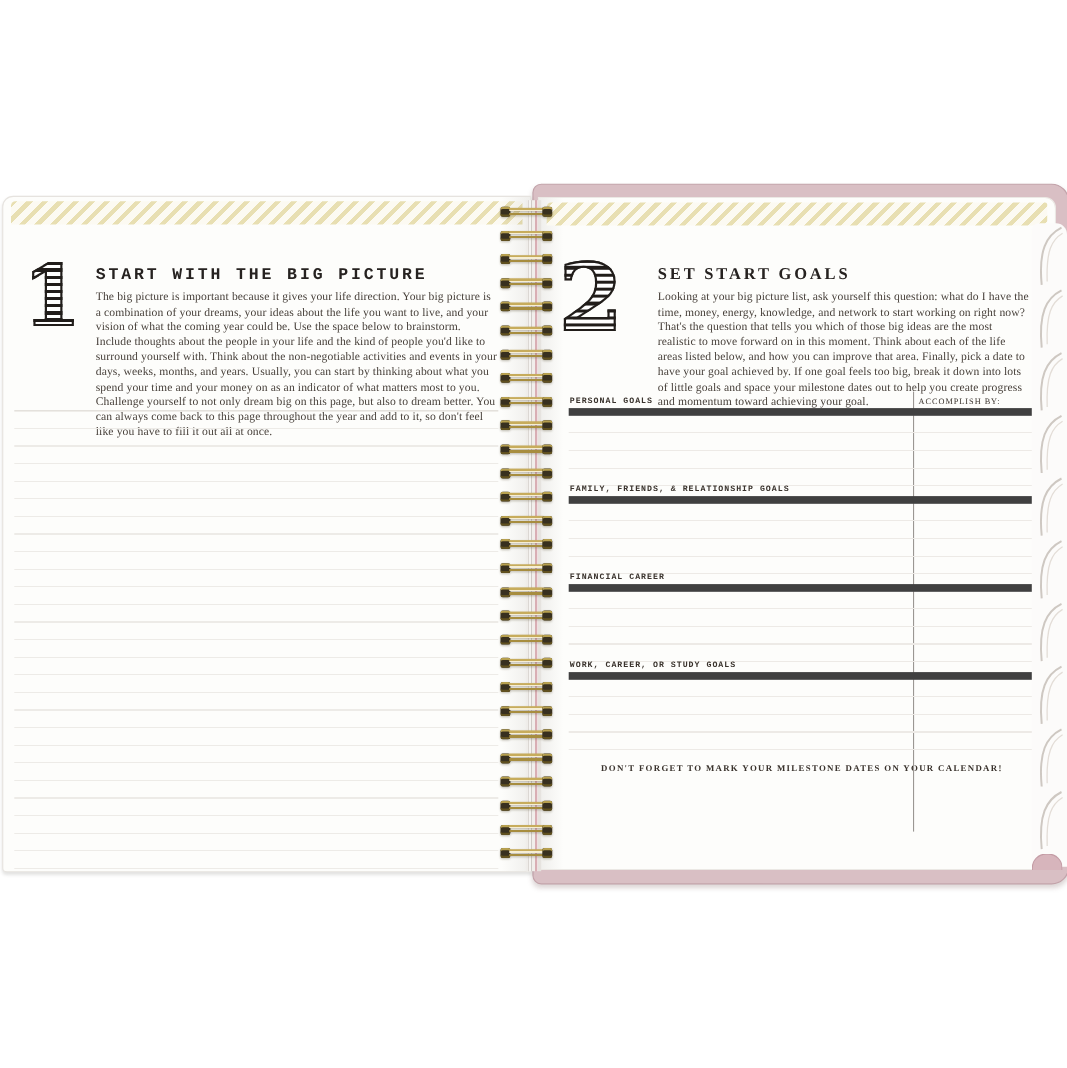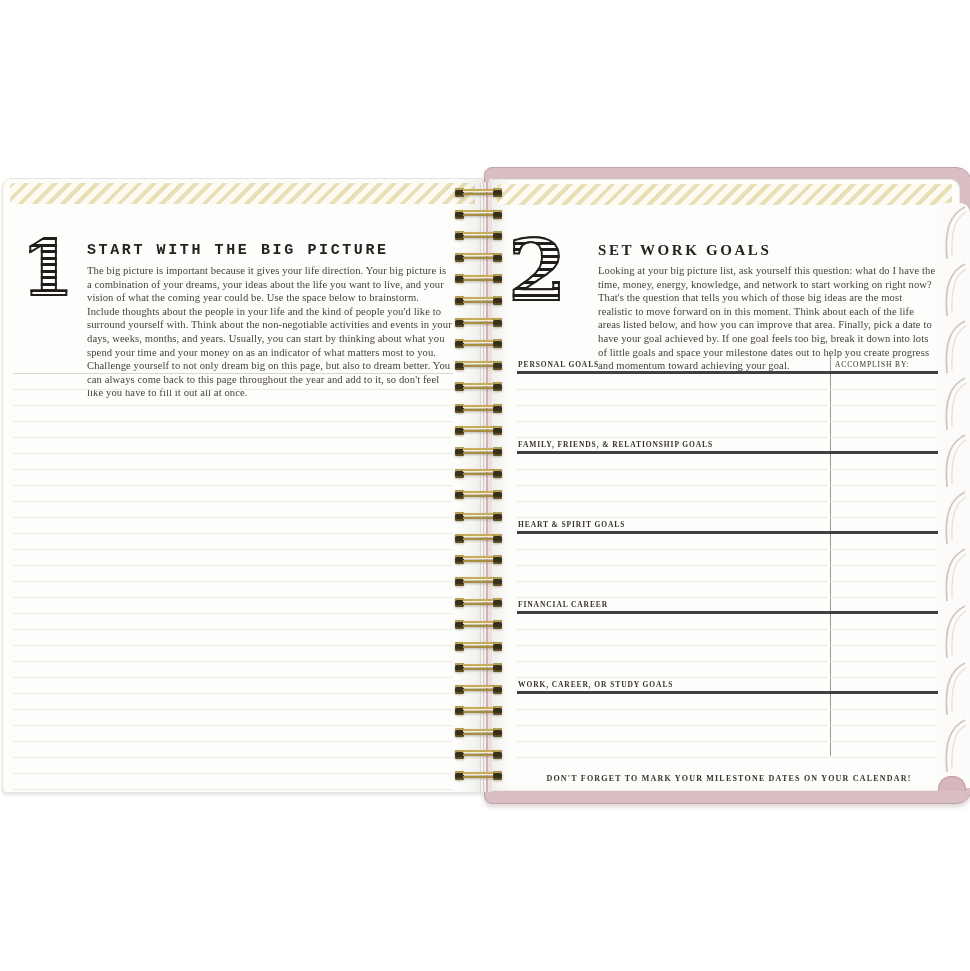--- a/index.html
+++ b/index.html
@@ -70,21 +70,21 @@
   .page-body.rt{left:108px;top:84px;width:340px;}
   
   .left-ruled{
     position:absolute;left:10px;top:194px;width:440px;height:418px;
     border-top:1px solid #d9d5cf;
     background:repeating-linear-gradient(to bottom,transparent 0 15px,#edebe7 15px 16px);
   }
   
   .goals{position:absolute;left:27px;top:176px;width:424px;}
   .goal-section{position:relative;height:80px;}
-  .gs-head{position:relative;height:15px;border-bottom:3px solid #404040;}
+  .gs-head{position:relative;height:15px;border-bottom:7px solid #404040;font-family:Liberation Mono, monospace;}
   .gs-label{
     position:absolute;left:1px;bottom:2px;font-size:7.5px;font-weight:700;
     letter-spacing:.9px;color:#39322c;white-space:nowrap;
   }
   .gs-lines{
     height:64px;
     background:repeating-linear-gradient(to bottom,transparent 0 15px,#edeae6 15px 16px);
   }
   .divider{position:absolute;left:313px;top:0;width:1px;height:400px;background:#9b9793;}
   .accomplish{
@@ -131,42 +131,36 @@
     <div class="stripe-band"></div>
     <div class="numeral one">1</div>
     <h1 class="page-title lt">START WITH THE BIG PICTURE</h1>
     <p class="page-body lt">The big picture is important because it gives your life direction. Your big picture is a combination of your dreams, your ideas about the life you want to live, and your vision of what the coming year could be. Use the space below to brainstorm. Include thoughts about the people in your life and the kind of people you'd like to surround yourself with. Think about the non-negotiable activities and events in your days, weeks, months, and years. Usually, you can start by thinking about what you spend your time and your money on as an indicator of what matters most to you. Challenge yourself to not only dream big on this page, but also to dream better. You can always come back to this page throughout the year and add to it, so don't feel like you have to fill it out all at once.</p>
     <div class="left-ruled"></div>
   </div>
 
   <div class="page page-right">
     <div class="stripe-band"></div>
     <div class="numeral two">2</div>
-    <h1 class="page-title rt">SET WORK GOALS</h1>
+    <h1 class="page-title rt">SET START GOALS</h1>
     <p class="page-body rt">Looking at your big picture list, ask yourself this question: what do I have the time, money, energy, knowledge, and network to start working on right now? That's the question that tells you which of those big ideas are the most realistic to move forward on in this moment. Think about each of the life areas listed below, and how you can improve that area. Finally, pick a date to have your goal achieved by. If one goal feels too big, break it down into lots of little goals and space your milestone dates out to help you create progress and momentum toward achieving your goal.</p>
 
     <div class="goals">
       <div class="divider"></div>
       <div class="accomplish">ACCOMPLISH BY:</div>
       <div id="sections">
           <div class="goal-section">
             <div class="gs-head">
               <span class="gs-label">PERSONAL GOALS</span>
             </div>
             <div class="gs-lines"></div>
           </div>
           <div class="goal-section">
             <div class="gs-head">
               <span class="gs-label">FAMILY, FRIENDS, &amp; RELATIONSHIP GOALS</span>
-            </div>
-            <div class="gs-lines"></div>
-          </div>
-          <div class="goal-section">
-            <div class="gs-head">
-              <span class="gs-label">HEART &amp; SPIRIT GOALS</span>
             </div>
             <div class="gs-lines"></div>
           </div>
           <div class="goal-section">
             <div class="gs-head">
               <span class="gs-label">FINANCIAL CAREER</span>
             </div>
             <div class="gs-lines"></div>
           </div>
           <div class="goal-section">

